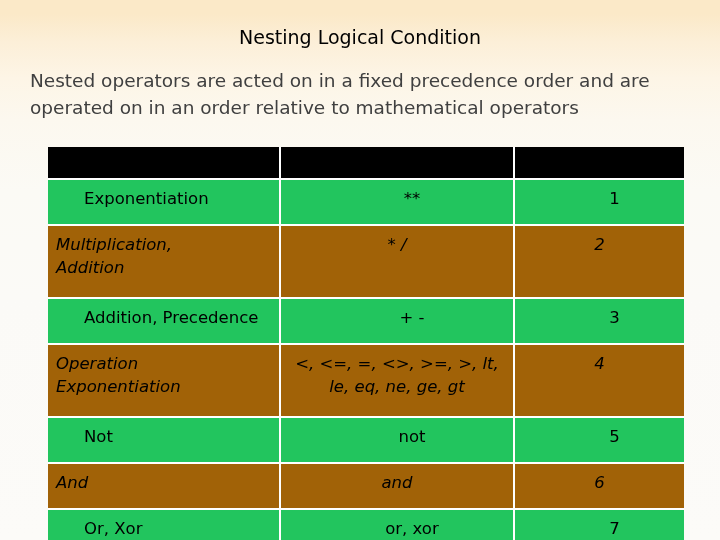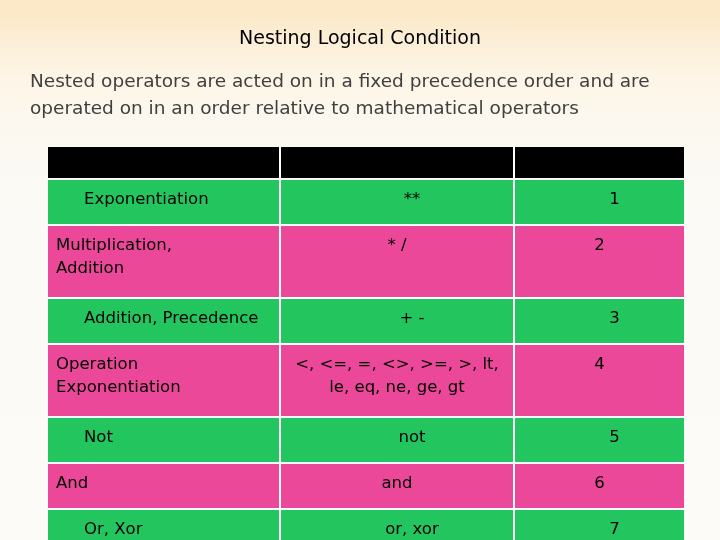--- a/index.html
+++ b/index.html
@@ -93,21 +93,21 @@
     height: 31px;
     padding: 4px 8px 4px 8px;
     border-bottom: 2px solid #ffffff;
     border-right: 2px solid #ffffff;
   }
   thead th.th-operation  { text-align: center; }
   thead th.th-operator   { text-align: center; }
   thead th.th-precedence { text-align: left; padding-left: 10px; border-right: none; }
 
   tbody tr.row-dark  td { background: #22c55e; padding-left: 36px; }
-  tbody tr.row-light td { background: #ec4899; }
+  tbody tr.row-light td { background: #a16207; font-style: italic; }
 
   tbody td.cell-operation {
     text-align: left;
     padding: 7px 6px 8px 8px;
   }
   tbody td.cell-operator {
     text-align: center;
     padding: 7px 6px 8px 6px;
   }
   tbody td.cell-precedence {

